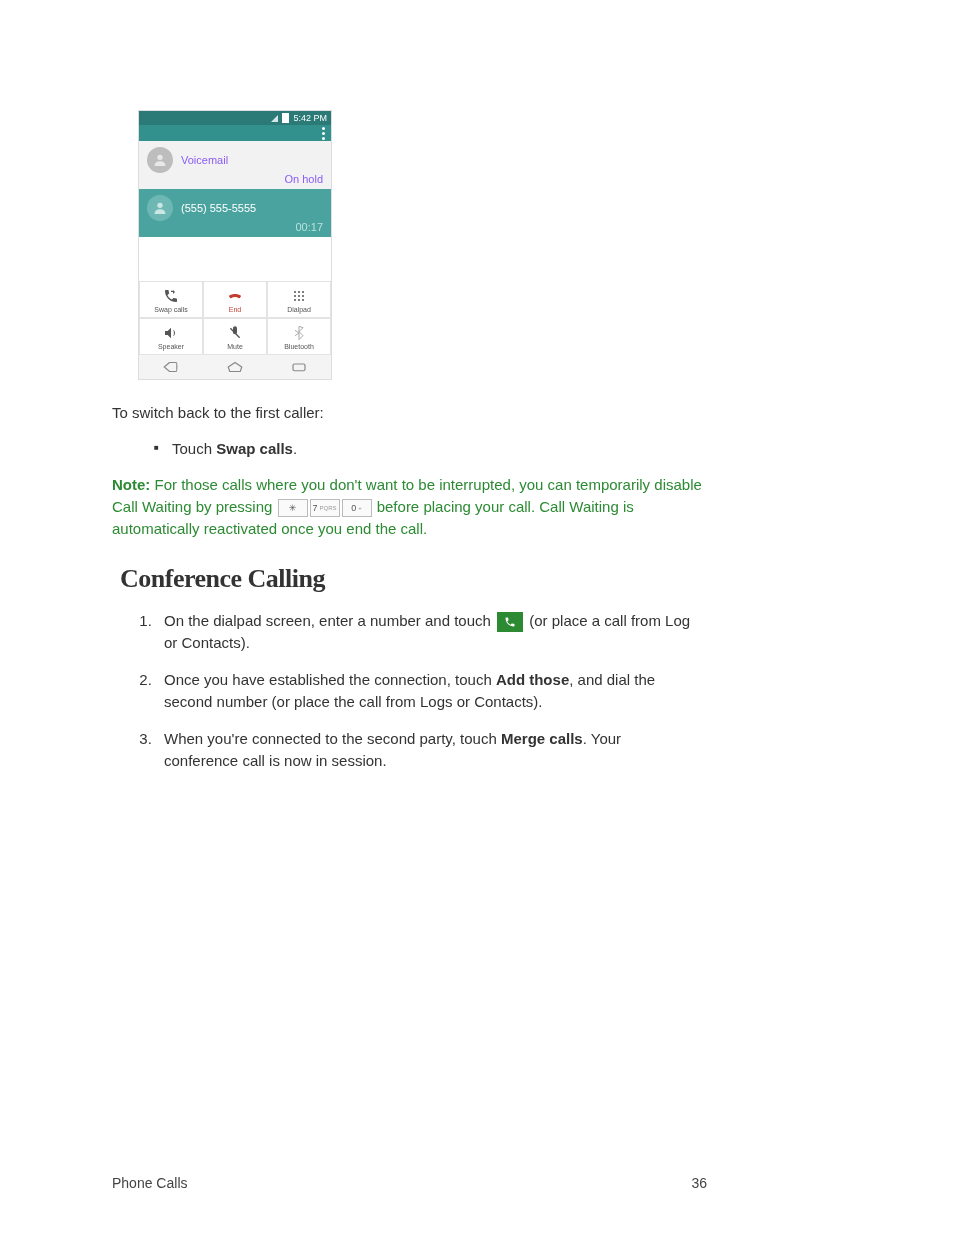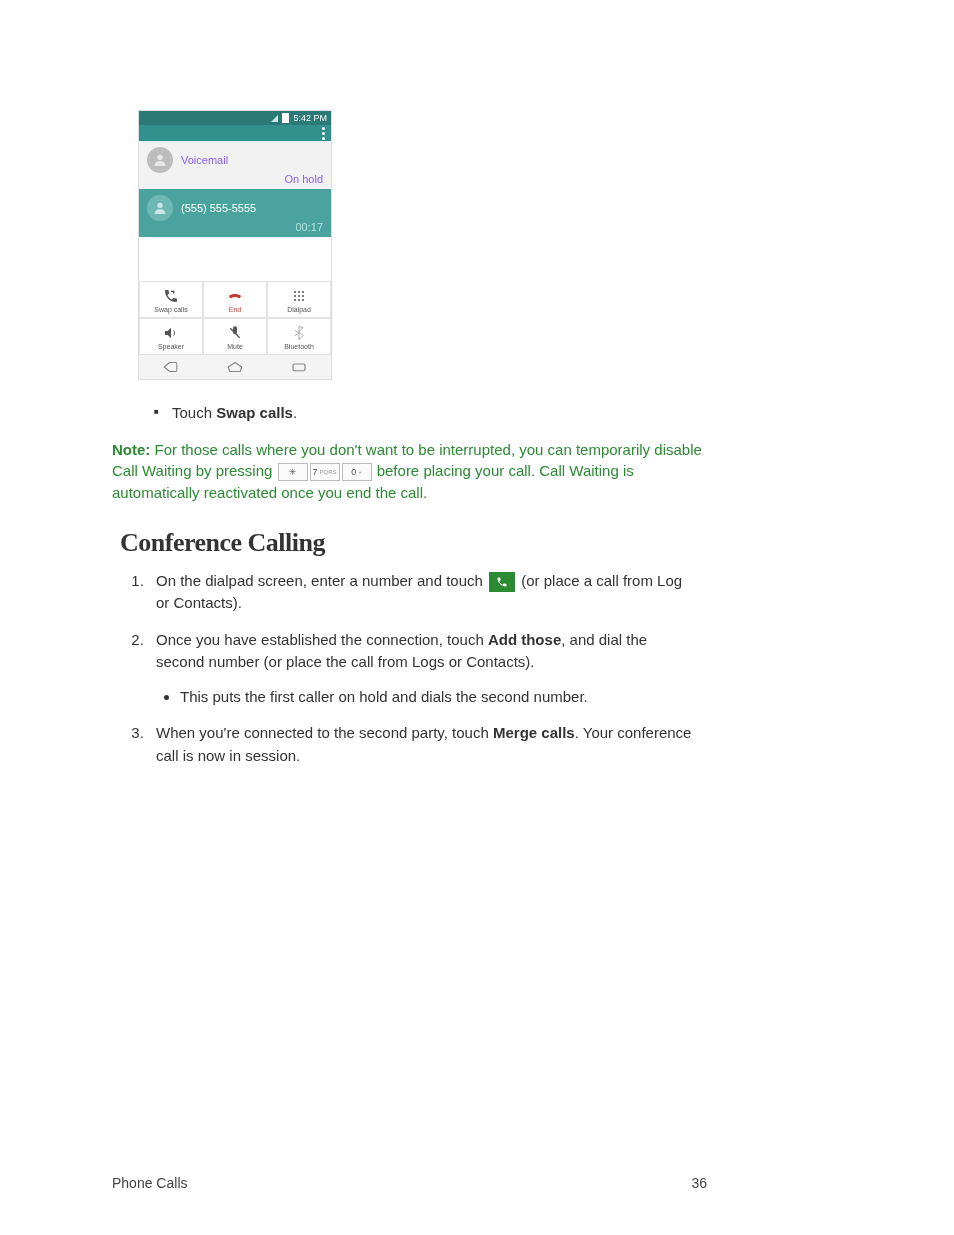--- a/index.html
+++ b/index.html
@@ -125,21 +125,21 @@
     margin: 0 1px;
   }
   .keycap .sub { font-size: 6px; vertical-align: top; margin-left: 2px; color: #999; }
   h2 {
     font-family: Liberation Serif, serif;
     font-weight: 900;
     font-size: 26px;
     margin: 24px 0 12px 8px;
     letter-spacing: -0.5px;
   }
-  ol.steps { margin: 8px; padding-left: 28px; }
+  ol.steps { margin: 16px; padding-left: 28px; }
   ol.steps > li { font-size: 15px; line-height: 1.5; margin-bottom: 14px; padding-left: 8px; }
   ol.steps ul { margin: 12px 0 0 8px; padding-left: 16px; }
   ol.steps ul li { list-style: disc; font-size: 15px; line-height: 1.5; }
   .call-chip {
     display: inline-flex;
     width: 26px; height: 20px;
     background: #2c8a33;
     vertical-align: middle;
     align-items: center; justify-content: center;
     margin: 0 2px;
@@ -253,20 +253,21 @@
         </svg>
       <svg viewBox="0 0 24 16">
           <path d="M3 8l9-6 9 6-2 6H5L3 8z"></path>
         </svg>
       <svg viewBox="0 0 24 16">
           <rect x="4" y="4" width="16" height="9" rx="2"></rect>
         </svg>
     </div>
   </div>
 
+  <p>To switch back to the first caller:</p>
 
   <ul class="bullet-list">
     <li>
       <span>Touch </span><b>Swap calls</b><span>.</span>
     </li>
   </ul>
 
   <p class="note">
     <span class="label">Note:</span><span> For those calls where you don't want to be interrupted, you can temporarily disable Call Waiting by pressing </span><span class="keycap">✳</span><span class="keycap"><span>7</span><span class="sub">PQRS</span></span><span class="keycap"><span>0</span><span class="sub">+</span></span><span> before placing your call. Call Waiting is automatically reactivated once you end the call.</span>
   </p>
@@ -277,23 +278,20 @@
   <ol class="steps">
     <li>
       <span>On the dialpad screen, enter a number and touch </span><span class="call-chip">
           <svg viewBox="0 0 24 24">
             <path d="M6.6 10.8c1.4 2.8 3.8 5.1 6.6 6.6l2.2-2.2c.3-.3.7-.4 1-.2 1.1.4 2.3.6 3.6.6.6 0 1 .4 1 1V20c0 .6-.4 1-1 1C10.6 21 3 13.4 3 4c0-.6.4-1 1-1h3.5c.6 0 1 .4 1 1 0 1.2.2 2.4.6 3.6.1.4 0 .8-.3 1l-2.2 2.2z"></path>
           </svg>
         </span><span> (or place a call from Log or Contacts).</span>
     </li>
     <li>
       <span>Once you have established the connection, touch </span><b>Add those</b><span>, and dial the second number (or place the call from Logs or Contacts).</span>
-      <ul>
-        <li>This puts the first caller on hold and dials the second number.</li>
-      </ul>
     </li>
     <li>
       <span>When you're connected to the second party, touch </span><b>Merge calls</b><span>. Your conference call is now in session.</span>
     </li>
   </ol>
 
   <div class="footer">
     <span>Phone Calls</span>
     <span>36</span>
   </div>

